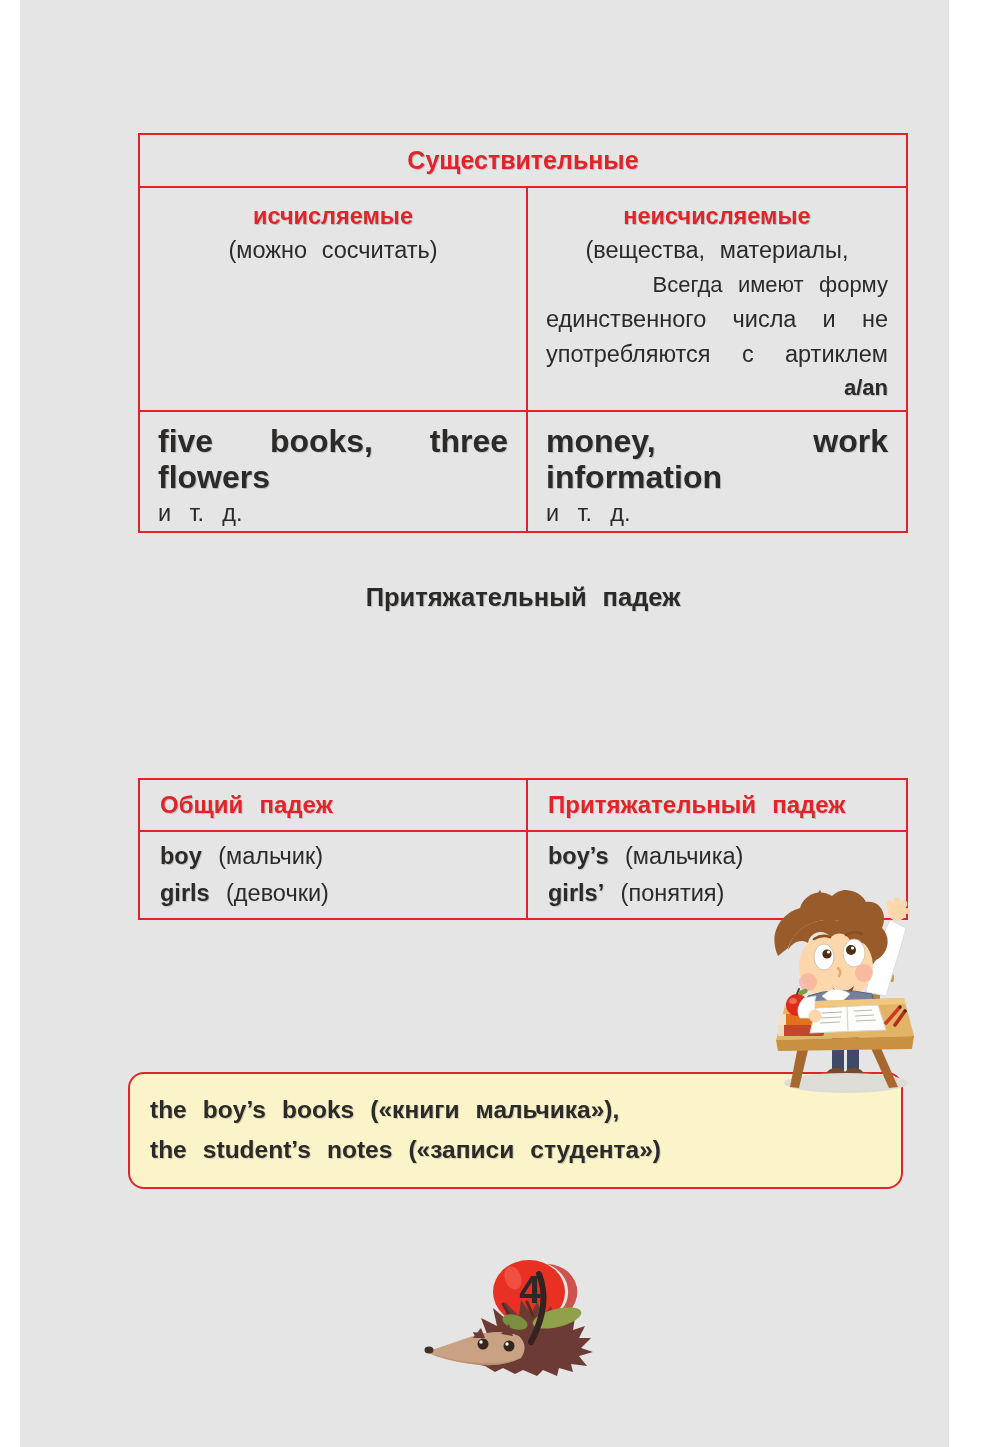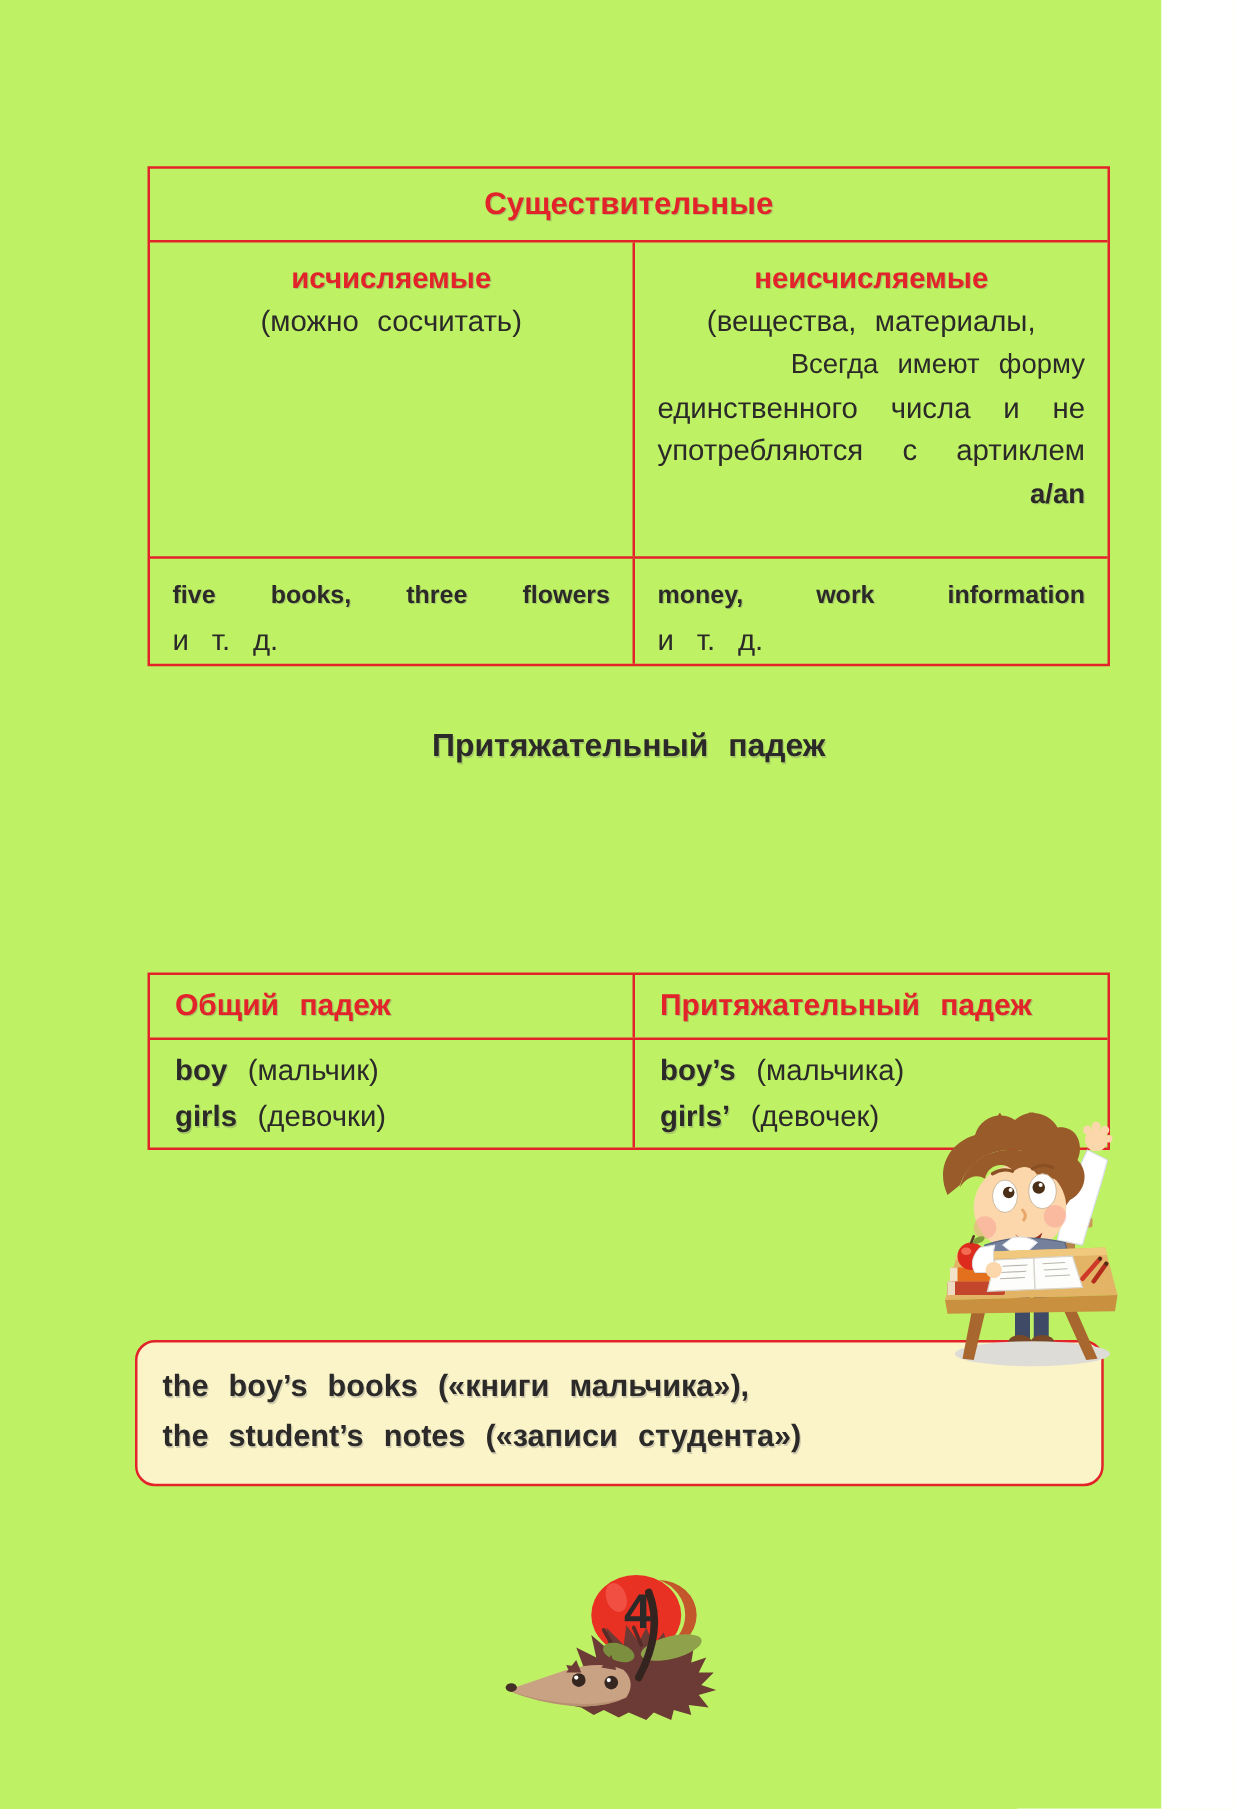--- a/index.html
+++ b/index.html
@@ -2,43 +2,43 @@
 <html style="--accent-red: #e2242a; --text-black: #2b2a29; --note-bg: #fbf4c9;"><head>
 <meta charset="utf-8">
 <style>
   :root{
     --accent-red:#e2242a;
     --text-black:#2b2a29;
     --note-bg:#fbf4c9;
   }
   html,body{margin:0;padding:0;background:#fff;}
   .page{
-    position:relative;width:929px;height:1447px;background:#bef264;overflow:hidden;
-    font-family:"Liberation Sans","DejaVu Sans",sans-serif;color:var(--text-black);
+    position:relative;width:929px;height:1447px;background:#e5e5e5;overflow:hidden;
+    font-family:"Liberation Sans","DejaVu Sans",sans-serif;color:var(--text-black);margin-left:20px;
   }
   .red{color:var(--accent-red);}
   .b{font-weight:bold;}
   .hvy{font-weight:bold;text-shadow:1px 1px 0 rgba(110,110,110,.30);}
   .ws{word-spacing:.42em;}
 
   
   .tbl1{position:absolute;left:118px;top:133px;width:770px;height:400px;
         border:2px solid var(--accent-red);box-sizing:border-box;display:flex;flex-direction:column;}
   .tbl1-title{height:57px;border-bottom:2px solid var(--accent-red);
         display:flex;align-items:center;justify-content:center;
         font-size:25px;font-weight:bold;color:var(--accent-red);word-spacing:.3em;}
   .tbl1-mid{height:253px;border-bottom:2px solid var(--accent-red);display:flex;box-sizing:border-box;}
   .tbl1-ex{flex:1;display:flex;}
   .cell-l{width:388px;border-right:2px solid var(--accent-red);box-sizing:border-box;}
   .cell-r{flex:1;box-sizing:border-box;}
   .pad{padding:11px 18px 0 18px;}
   .cline{text-align:center;line-height:34.5px;font-size:23.5px;word-spacing:.35em;}
   .lline{text-align:right;line-height:34.5px;font-size:22px;}
   .jline{line-height:34.5px;font-size:23.5px;text-align:justify;text-align-last:justify;}
-  .exline{line-height:36px;font-size:20px;text-align:justify;text-align-last:justify;}
+  .exline{line-height:36px;font-size:32px;text-align:justify;text-align-last:justify;}
   .tailline{line-height:36px;font-size:23.5px;word-spacing:.5em;}
 
   
   .sec-heading{position:absolute;left:118px;top:583px;width:770px;text-align:center;
         font-size:25.5px;word-spacing:.35em;}
   .para{position:absolute;left:118px;top:629px;width:770px;}
   .para .pl{line-height:37px;font-size:23.5px;text-align:justify;text-align-last:justify;}
   .para .indent{text-indent:33px;}
 
   
@@ -108,21 +108,21 @@
       <div class="hcell w388 hvy">Общий  падеж</div>
       <div class="hcell wrest hvy">Притяжательный падеж</div>
     </div>
     <div class="tbl2-body">
       <div class="bcell w388">
         <div class="tline"><span class="b hvy">boy</span> <span>(мальчик)</span></div>
         <div class="tline"><span class="b hvy">girls</span> <span>(девочки)</span></div>
       </div>
       <div class="bcell wrest">
         <div class="tline"><span class="b hvy">boy’s</span> <span>(мальчика)</span></div>
-        <div class="tline"><span class="b hvy">girls’</span> <span>(девочек)</span></div>
+        <div class="tline"><span class="b hvy">girls’</span> <span>(понятия)</span></div>
       </div>
     </div>
   </div>
 
   <div class="note">
     <div class="nline hvy">the boy’s books («книги мальчика»),</div>
     <div class="nline hvy">the student’s notes («записи студента»)</div>
   </div>
 
   <svg class="student" viewBox="0 0 162 206" aria-hidden="true">

